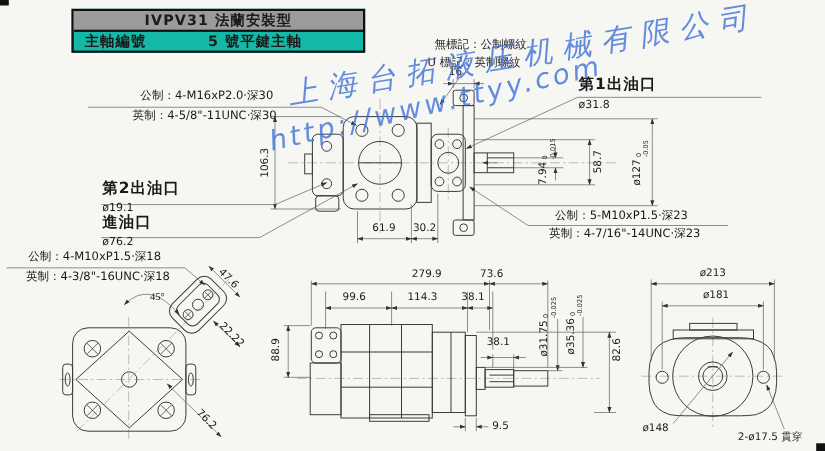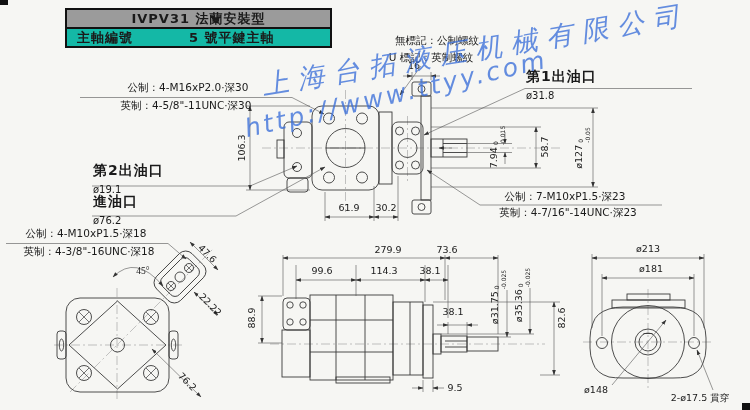--- a/index.html
+++ b/index.html
@@ -232,21 +232,21 @@
       <span class="tb-label">主軸編號</span>
       <span class="tb-value">5 號平鍵主軸</span>
     </div>
   </div>
 
   <div class="lbl note" style="left:437px;top:41px;">無標記：公制螺紋</div>
   <div class="lbl note" style="left:431px;top:58px;">U 標記：英制螺紋</div>
 
   <div class="lbl spec" style="left:188px;top:88px;">公制：4-M16xP2.0·深30</div>
   <div class="lbl spec" style="left:186px;top:106px;">英制：4-5/8"-11UNC·深30</div>
-  <div class="lbl spec" style="left:565px;top:197px;">公制：7-M10xP1.5·深23</div>
+  <div class="lbl spec" style="left:565px;top:197px;">公制：5-M10xP1.5·深23</div>
   <div class="lbl spec" style="left:568px;top:213px;">英制：4-7/16"-14UNC·深23</div>
   <div class="lbl spec" style="left:86px;top:234px;">公制：4-M10xP1.5·深18</div>
   <div class="lbl spec" style="left:89px;top:252px;">英制：4-3/8"-16UNC·深18</div>
 
   <div class="callout" style="left:526px;top:68px;">
     <span class="cn">第1出油口</span>
     <span class="sz">ø31.8</span>
   </div>
   <div class="callout" style="left:93px;top:162px;">
     <span class="cn">第2出油口</span>

